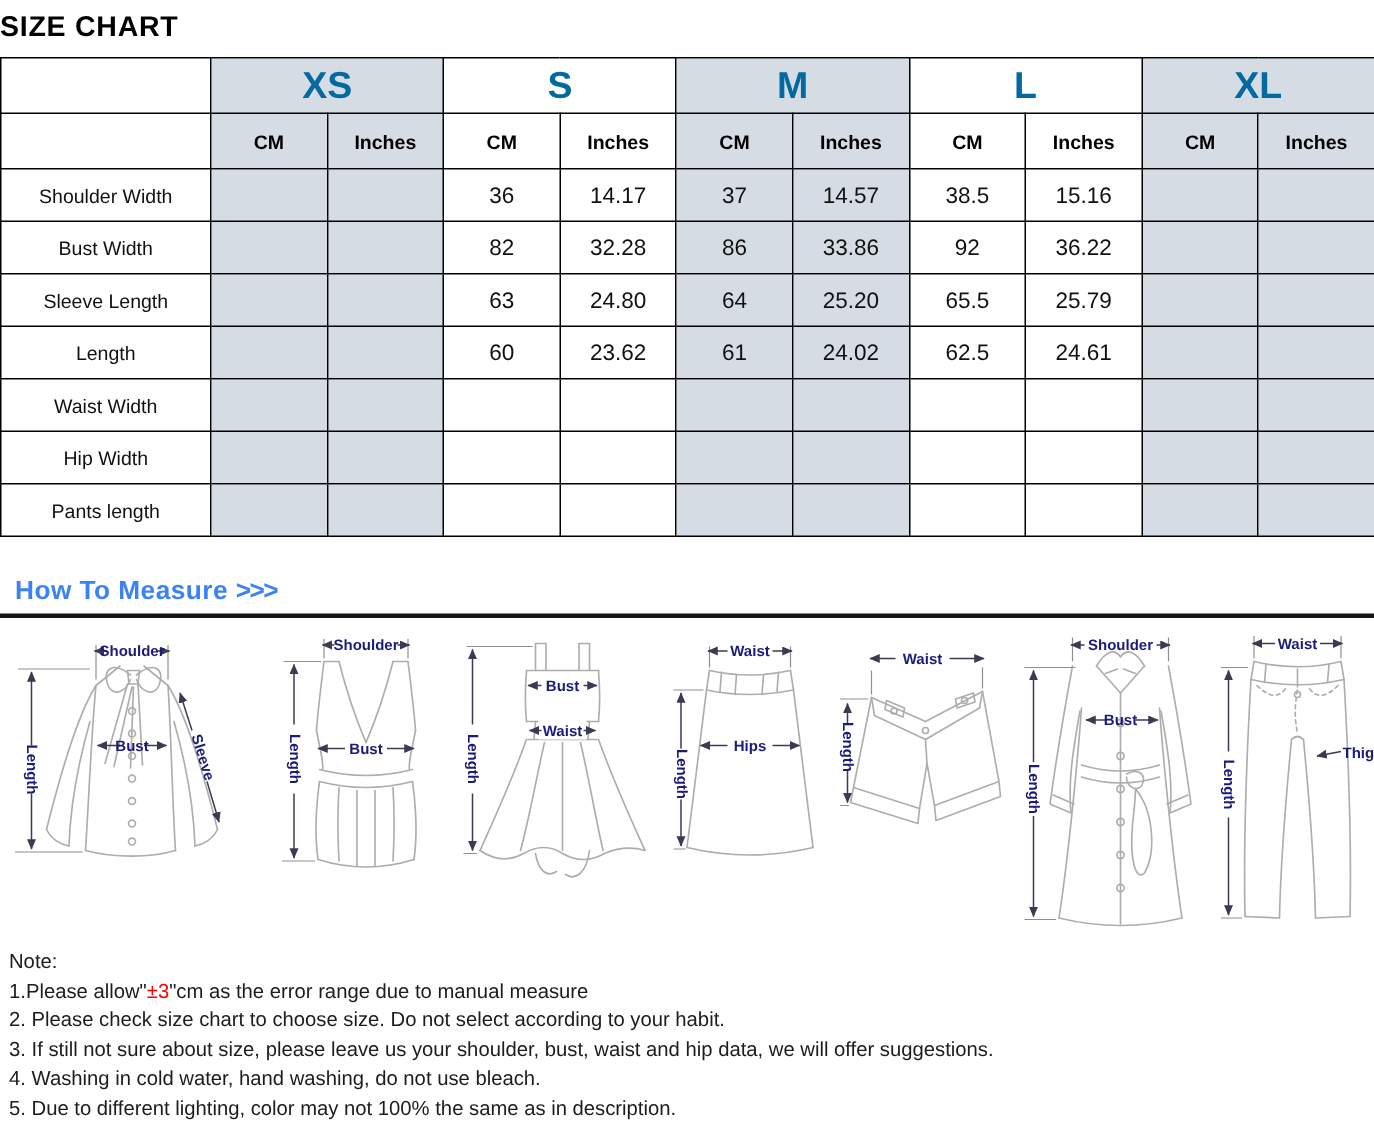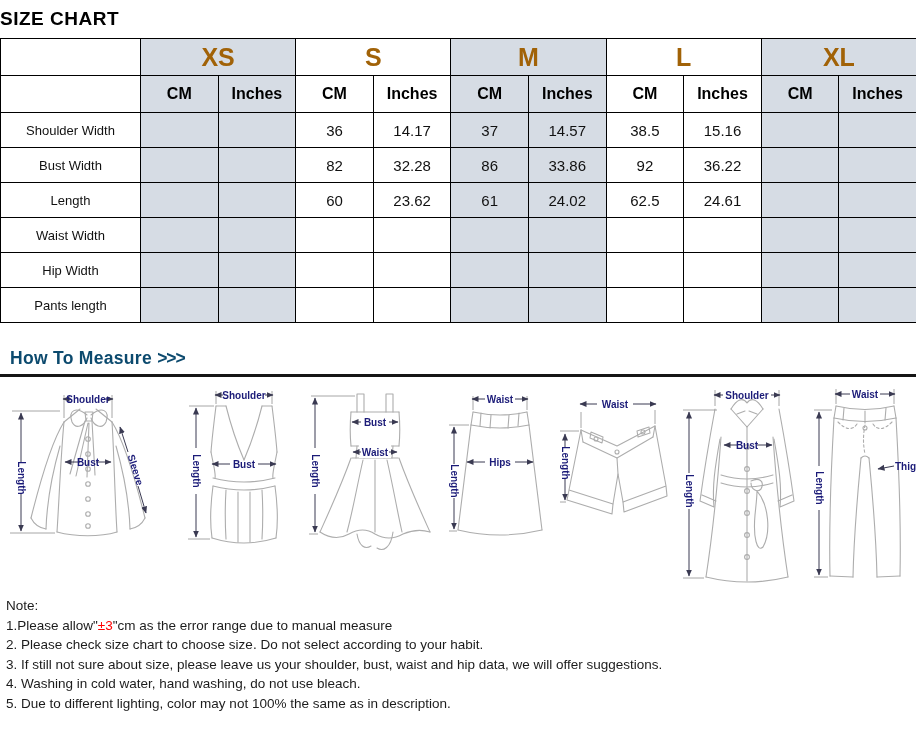--- a/index.html
+++ b/index.html
@@ -2,31 +2,31 @@
 <html><head>
 <meta charset="utf-8">
 <style>
   html,body{margin:0;padding:0;background:#fff;}
   body{width:916px;height:754px;font-family:"Liberation Sans",sans-serif;color:#000;overflow:hidden;}
   .title{height:30px;padding-top:8px;text-align:left;font-size:19px;font-weight:bold;letter-spacing:.5px;}
   table{border-collapse:collapse;width:916px;table-layout:fixed;}
   col.c-label{width:140px;}
   col.c-val{width:77.6px;}
   th,td{border:1px solid #000;text-align:center;padding:0;overflow:hidden;white-space:nowrap;}
-  tr.size-row th{height:36px;font-size:25px;font-weight:bold;color:#a16207;}
+  tr.size-row th{height:36px;font-size:25px;font-weight:bold;color:#0369a1;}
   tr.size-row th.corner{background:#fff;}
   tr.size-row th:nth-child(2),tr.size-row th:nth-child(4),tr.size-row th:nth-child(6){background:#d6dce4;}
   tr.body-row td{height:36px;}
   tr.body-row td:nth-child(2),tr.body-row td:nth-child(3),
   tr.body-row td:nth-child(6),tr.body-row td:nth-child(7),
   tr.body-row td:nth-child(10),tr.body-row td:nth-child(11){background:#d6dce4;}
-  tr.unit-row td{font-size:16px;font-weight:bold;}
+  tr.unit-row td{font-size:13px;font-weight:bold;}
   tr.data-row td{height:34px;font-size:15px;color:#111;}
   tr.data-row td.rowlabel{font-size:13px;}
-  .measure-head{margin:25px 4px 0 10px;font-size:17.5px;font-weight:bold;color:#0c4a6e;letter-spacing:.3px;}
+  .measure-head{margin:25px 4px 0 10px;font-size:17.5px;font-weight:bold;color:#3b82f6;letter-spacing:.3px;}
   .measure-head .chev{letter-spacing:-1px;}
   .divider{border-top:3px solid #161616;margin-top:5px;}
   .diagrams{display:flex;align-items:center;height:207px;margin-top:4px;}
   .fig{flex:none;}
   .fig svg{display:block;}
   .diagrams text{font-family:"Liberation Sans",sans-serif;font-size:10px;font-weight:bold;fill:#1b1b78;}
   .g-line{stroke:#adadad;fill:none;stroke-width:1.1;stroke-linecap:round;stroke-linejoin:round;}
   .m-line{stroke:#3a3a52;fill:none;stroke-width:1;}
   .t-line{stroke:#8f8f8f;fill:none;stroke-width:.8;}
   .notes{margin:8px 0 0 6px;font-size:13.5px;line-height:19.5px;color:#1c1c1c;}
@@ -97,20 +97,33 @@
   <tr class="body-row data-row">
     <td class="rowlabel">Bust Width</td>
     <td></td>
     <td></td>
     <td>82</td>
     <td>32.28</td>
     <td>86</td>
     <td>33.86</td>
     <td>92</td>
     <td>36.22</td>
+    <td></td>
+    <td></td>
+  </tr>
+  <tr class="body-row data-row">
+    <td class="rowlabel">Sleeve Length</td>
+    <td></td>
+    <td></td>
+    <td>63</td>
+    <td>24.80</td>
+    <td>64</td>
+    <td>25.20</td>
+    <td>65.5</td>
+    <td>25.79</td>
     <td></td>
     <td></td>
   </tr>
   <tr class="body-row data-row">
     <td class="rowlabel">Length</td>
     <td></td>
     <td></td>
     <td>60</td>
     <td>23.62</td>
     <td>61</td>

